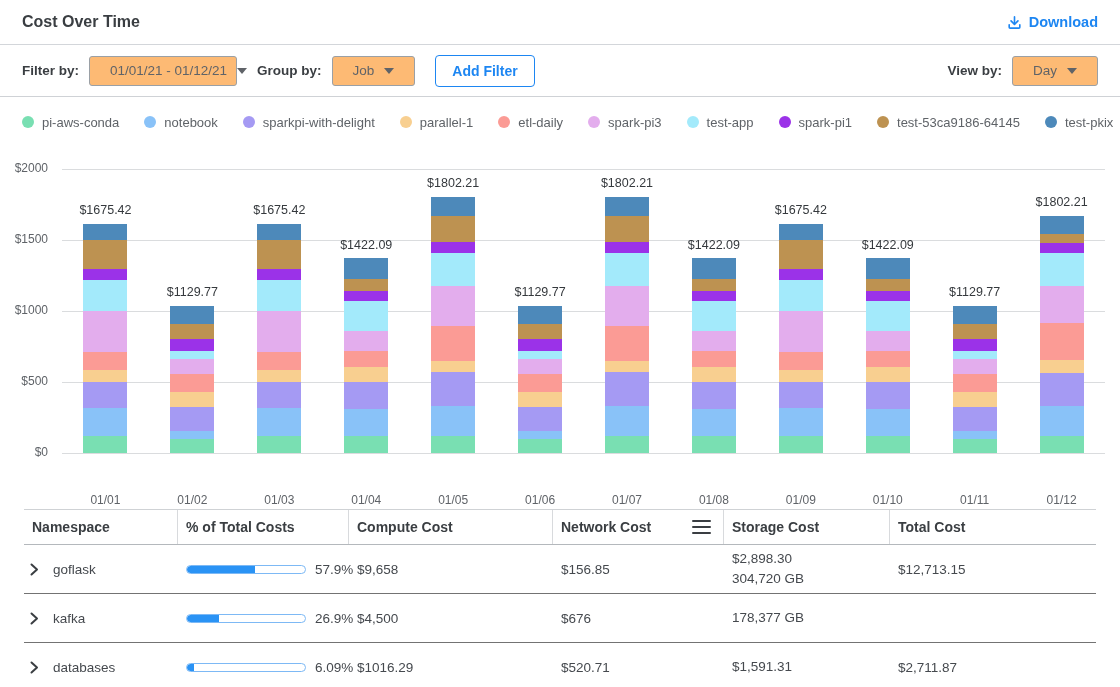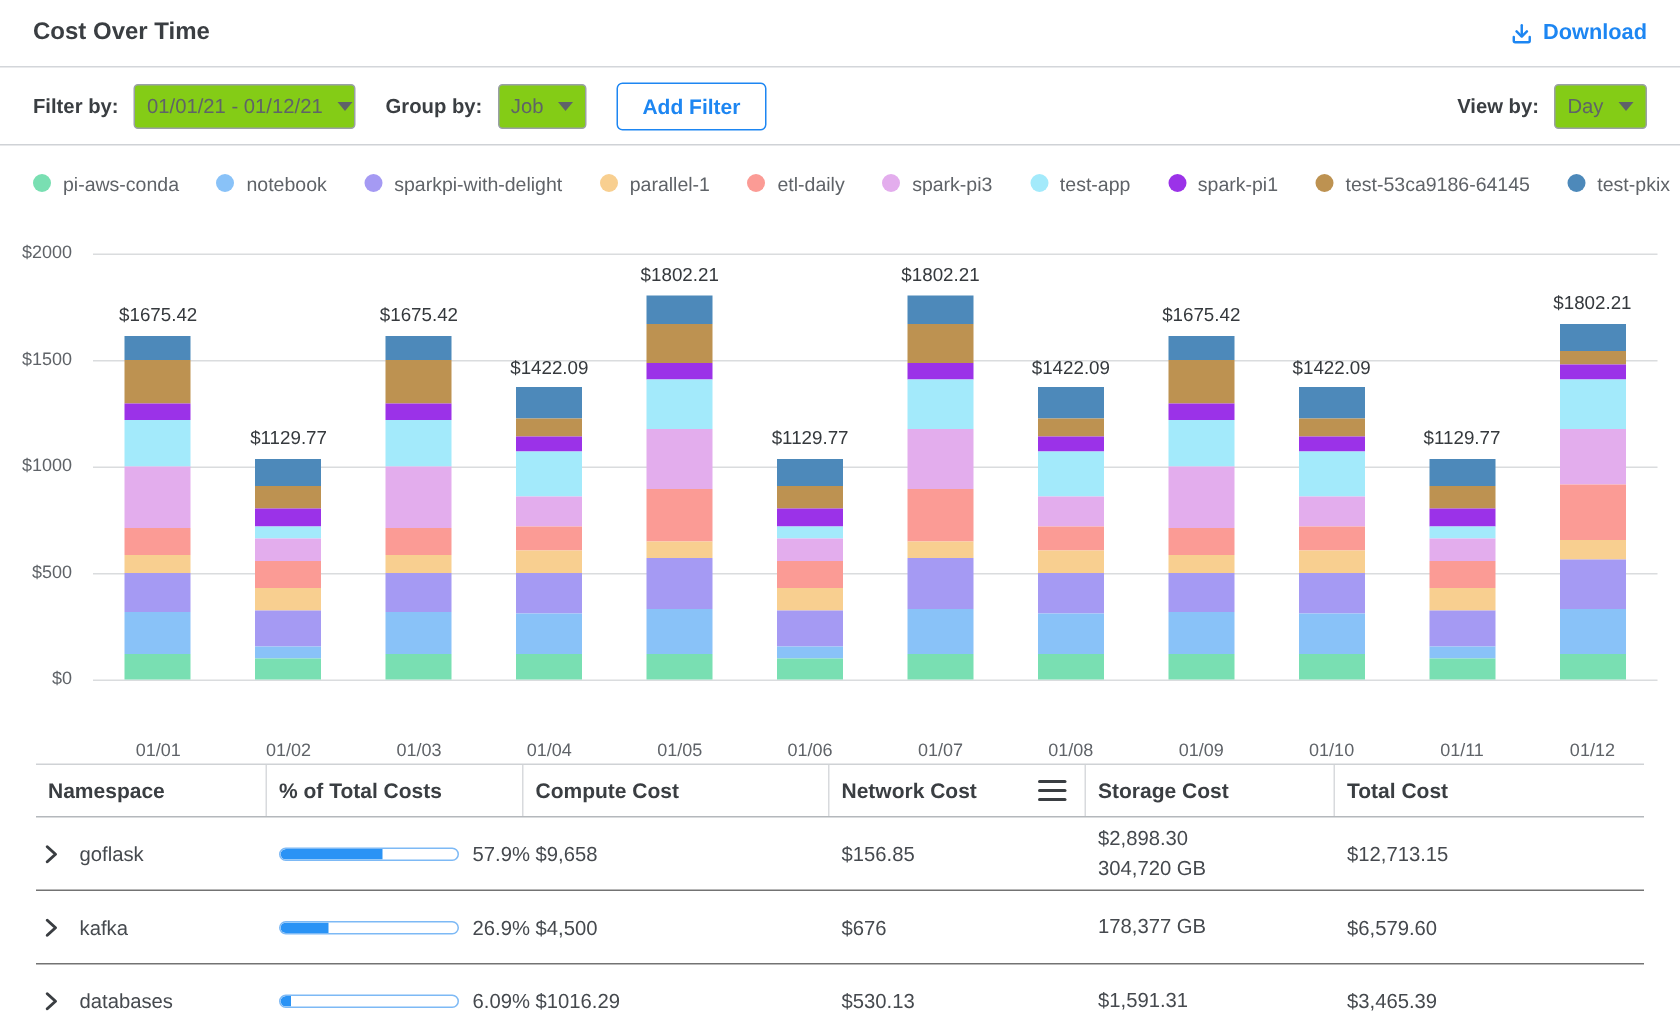--- a/index.html
+++ b/index.html
@@ -11,22 +11,22 @@
     padding:0 22px; border-bottom:1px solid #d3d6da; }
   .title { font-size:16px; font-weight:700; color:#3a3e42; }
   .download { display:flex; align-items:center; gap:7px; color:#1d86f2;
     font-weight:700; font-size:14.5px; cursor:pointer; }
 
   
   .filter-bar { height:52px; display:flex; align-items:center; padding:0 22px;
     border-bottom:1px solid #cfd2d6; }
   .flabel { font-weight:700; font-size:13.5px; color:#3a3e42; margin-right:10px; white-space:nowrap; }
   .select { height:30px; border:1px solid #9aa0a6; border-radius:3px; display:flex;
-    align-items:center; gap:10px; padding:0 8px; font-size:13.5px; color:#5f6368;
-    background:#84cc16; cursor:pointer; white-space:nowrap; }
+    align-items:center; gap:10px; padding:0 20px; font-size:13.5px; color:#5f6368;
+    background:#fdba74; cursor:pointer; white-space:nowrap; }
   .caret { width:0; height:0; border-left:5px solid transparent; border-right:5px solid transparent;
     border-top:6px solid #5f6368; }
   .date-select { width:148px; justify-content:space-between; margin-right:20px; }
   .group-select { margin-right:20px; }
   .add-filter { height:32px; padding:0 16px; border:1.5px solid #1d86f2; border-radius:4px;
     color:#1d86f2; font-weight:700; font-size:14px; background:#fff; cursor:pointer; }
   .spacer { flex:1; }
 
   
   .legend-bar { height:50px; display:flex; align-items:center; padding:0 22px;
@@ -418,38 +418,37 @@
           <div class="pill">
             <div class="pill-fill" style="width: 26.9%;"></div>
           </div>
           <span>26.9%</span>
         </div>
         <div class="cell">$4,500</div>
         <div class="cell">$676</div>
         <div class="net-cell">
           <div>178,377 GB</div>
         </div>
-        <div class="cell">$6,579.60</div>
       </div>
       <div class="row">
         <div class="ns-cell">
           <span class="chev">
             <svg width="9" height="13" viewBox="0 0 9 13" fill="none">
               <path d="M1.5 1.5 L7 6.5 L1.5 11.5" stroke="#3a3e42" stroke-width="2" stroke-linecap="round" stroke-linejoin="round"></path>
             </svg>
           </span>
           <span>databases</span>
         </div>
         <div class="pct-cell">
           <div class="pill">
             <div class="pill-fill" style="width: 6.09%;"></div>
           </div>
           <span>6.09%</span>
         </div>
         <div class="cell">$1016.29</div>
-        <div class="cell">$530.13</div>
+        <div class="cell">$520.71</div>
         <div class="net-cell">
           <div>$1,591.31</div>
         </div>
-        <div class="cell">$3,465.39</div>
+        <div class="cell">$2,711.87</div>
       </div>
     </div>
 </div>
 
 </body></html>

